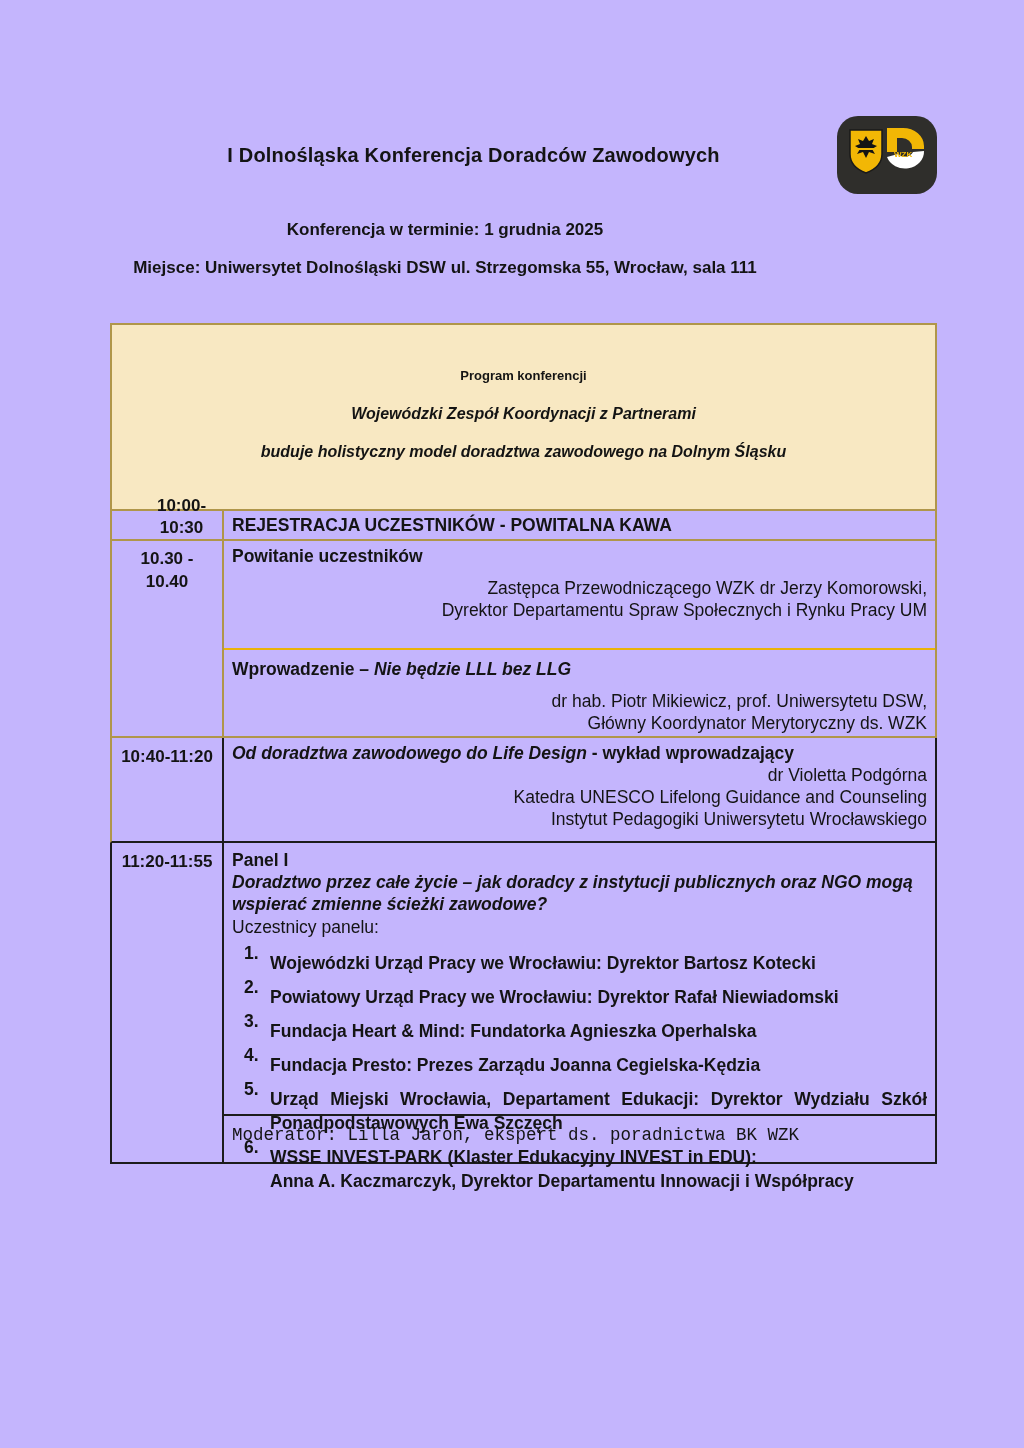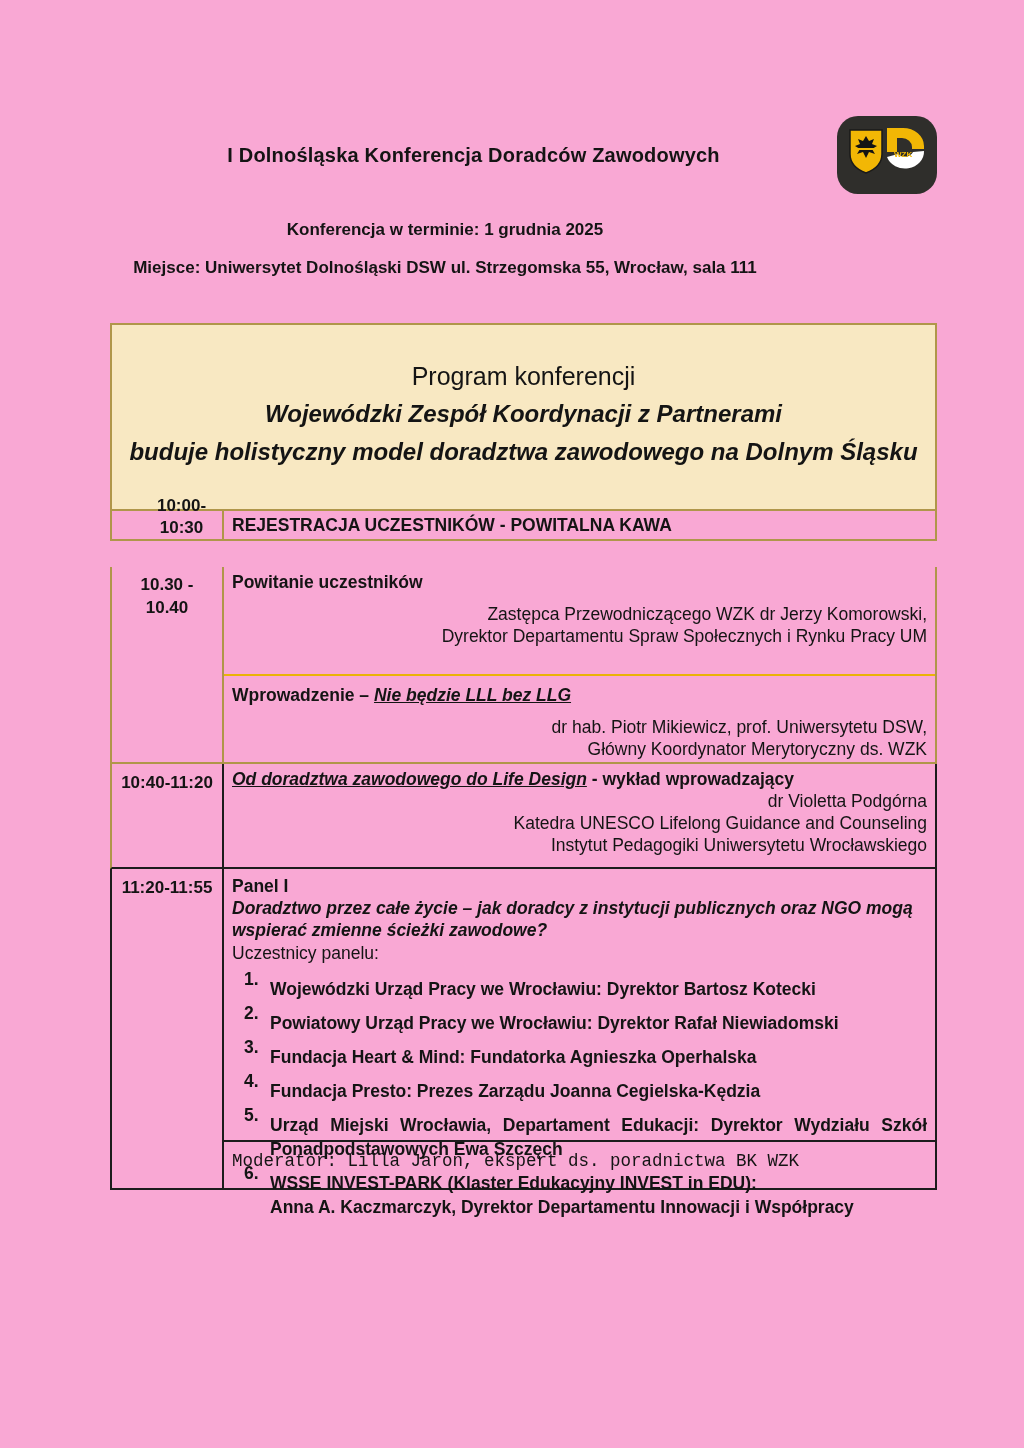--- a/index.html
+++ b/index.html
@@ -1,59 +1,59 @@
 <!DOCTYPE html>
 <html><head>
 <meta charset="utf-8">
 <style>
   html,body{margin:0;padding:0;background:#ffffff;}
   body{font-family:"Liberation Sans",sans-serif;color:#141414;}
-  .page{position:relative;width:1024px;height:1448px;background:#f9a8d4;overflow:hidden;}
+  .page{position:relative;width:1024px;height:1448px;background:#c4b5fd;overflow:hidden;}
 
   
   .header-row{position:absolute;top:116px;left:110px;width:827px;display:flex;align-items:flex-start;}
   .page-title{flex:1;text-align:center;font-weight:bold;font-size:20px;padding-top:28px;letter-spacing:.2px;}
   .logo{width:100px;height:78px;flex:0 0 100px;}
   .sub-line{position:absolute;left:0;width:890px;text-align:center;font-weight:bold;font-size:17px;}
   .sub-date{top:220px;}
   .sub-place{top:258px;}
 
   
   .ptable{position:absolute;top:323px;left:110px;width:827px;box-sizing:border-box;font-size:17.5px;line-height:22px;}
   .ptable *{box-sizing:border-box;}
 
   .ybox{height:188px;background:#f8e8c2;border:2px solid #b0964a;text-align:center;padding-top:32px;}
-  .ybox .l1{font-weight:normal;font-size:25px;line-height:38px;}
-  .ybox .l2,.ybox .l3{font-weight:bold;font-style:italic;font-size:24px;line-height:38px;}
+  .ybox .l1{font-weight:bold;font-size:13px;line-height:38px;}
+  .ybox .l2,.ybox .l3{font-weight:bold;font-style:italic;font-size:16px;line-height:38px;}
 
   .trow{display:flex;}
   .timecol{width:112px;flex:0 0 112px;text-align:center;font-weight:bold;font-size:17px;}
   .contcol{flex:1;min-width:0;}
 
   
   .row1{height:30px;border-left:2px solid #b0964a;border-right:2px solid #b0964a;border-bottom:2px solid #b0964a;}
   .row1 .timecol{border-right:2px solid #b0964a;display:flex;align-items:flex-end;justify-content:center;padding-bottom:0;padding-left:29px;}
   .row1 .contcol{padding:3px 8px 0 8px;font-weight:bold;}
 
-  .row2{border-left:2px solid #b0964a;border-right:2px solid #b0964a;border-bottom:2px solid #b0964a;margin-top:26px;}
+  .row2{border-left:2px solid #b0964a;border-right:2px solid #b0964a;border-bottom:2px solid #b0964a;}
   .row2 .timecol{border-right:2px solid #b0964a;padding-top:6px;line-height:23px;}
   .cell-a{height:109px;border-bottom:2px solid #eab308;padding:4px 8px 0 8px;}
   .cell-b{height:86px;padding:8px 8px 0 8px;}
 
   .row3{height:105px;border-left:2px solid #b0964a;border-right:2px solid #1c1c1c;border-bottom:2px solid #1c1c1c;}
   .row3 .timecol{border-right:2px solid #1c1c1c;padding-top:8px;}
   .row3 .contcol{padding:4px 8px 0 8px;}
 
   .row4{border-left:2px solid #1c1c1c;border-right:2px solid #1c1c1c;border-bottom:2px solid #1c1c1c;}
   .row4 .timecol{border-right:2px solid #1c1c1c;padding-top:8px;}
   .cell-panel{height:273px;border-bottom:2px solid #1c1c1c;padding:6px 8px 0 8px;}
   .cell-mod{height:46px;padding:8px 8px 0 8px;font-family:Liberation Mono, monospace;}
 
   .bold{font-weight:bold;}
-  .bi{font-weight:bold;font-style:italic;text-decoration:underline;}
+  .bi{font-weight:bold;font-style:italic;}
   .right{text-align:right;}
   .speakers{margin-top:10px;}
   .panel-title{font-weight:bold;font-style:italic;}
   .plist{margin-top:2px;}
   .pitem{display:flex;font-weight:bold;line-height:24px;}
   .pitem .num{width:38px;flex:0 0 38px;text-align:left;padding-left:12px;}
   .pitem .ptxt{flex:1;margin-top:10px;}
   .pitem .just{text-align:justify;}
   .u-label{line-height:24px;}
 </style>

